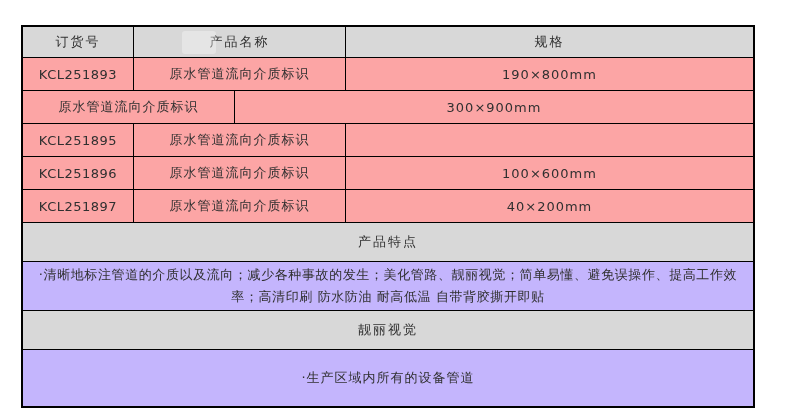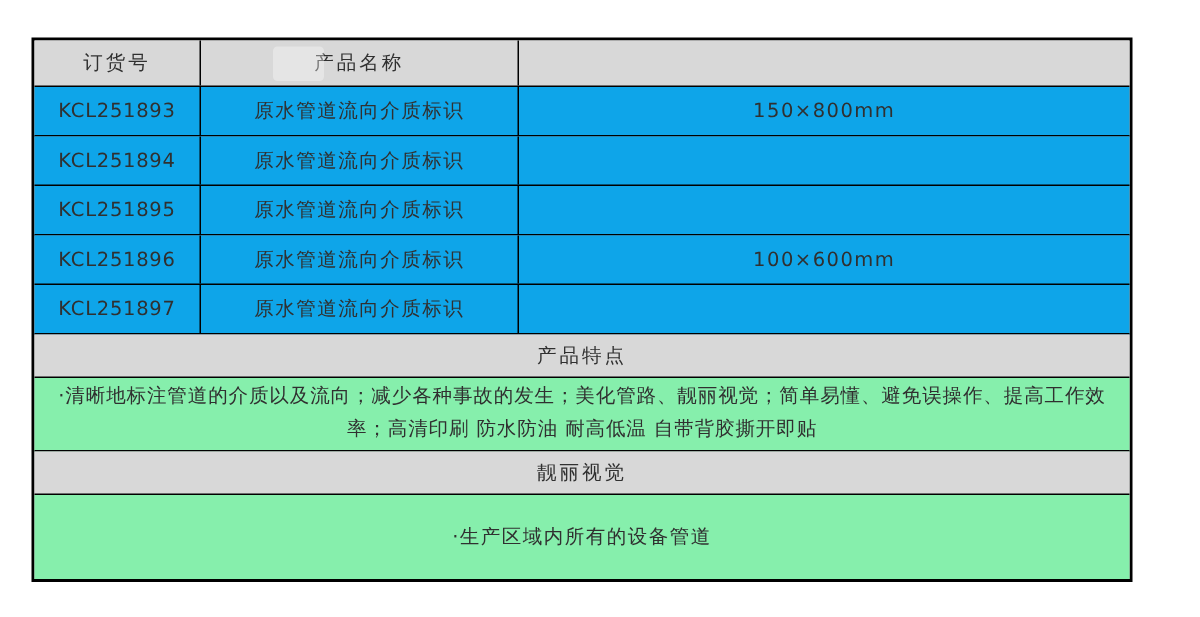--- a/index.html
+++ b/index.html
@@ -38,42 +38,42 @@
     text-align: center;
     font-size: 13px;
     letter-spacing: 1px;
     overflow: hidden;
   }
   .c1 { width: 111px; border-right: 1px solid #000000; }
   .c2 { width: 212px; border-right: 1px solid #000000; position: relative; }
   .c3 { flex: 1; }
   .header-row { background: #d8d8d8; height: 31px; }
   .header-row .cell { font-weight: 500; letter-spacing: 2px; }
-  .product-row { height: 33px; background: #0ea5e9; }
+  .product-row { height: 33px; background: #fca5a5; }
   .product-row .code { letter-spacing: 0.5px; }
   .section-header {
     background: #d8d8d8;
-    height: 29px;
+    height: 39px;
     display: flex;
     align-items: center;
     justify-content: center;
     font-size: 13px;
     font-weight: 500;
     letter-spacing: 2px;
     box-sizing: border-box;
     border-bottom: 1px solid #000000;
   }
   .section-content {
     display: flex;
     align-items: center;
     justify-content: center;
     text-align: center;
     box-sizing: border-box;
     border-bottom: 1px solid #000000;
-    background: #86efac;
+    background: #c4b5fd;
     font-size: 13px;
   }
   .features-content {
     height: 49px;
     padding: 2px 8px;
     line-height: 22px;
     letter-spacing: 0.6px;
   }
   .occasions-content {
     height: 56px;
@@ -96,47 +96,49 @@
 
 <div class="canvas">
   <div class="spec-table">
 
     <div class="row header-row">
       <div class="cell c1">订货号</div>
       <div class="cell c2">
         <span class="watermark-artifact"></span>
         <span>产品名称</span>
       </div>
+      <div class="cell c3">规格</div>
     </div>
 
     <div class="row product-row">
       <div class="cell c1 code">KCL251893</div>
       <div class="cell c2">原水管道流向介质标识</div>
-      <div class="cell c3">150×800mm</div>
+      <div class="cell c3">190×800mm</div>
     </div>
 
     <div class="row product-row">
-      <div class="cell c1 code">KCL251894</div>
       <div class="cell c2">原水管道流向介质标识</div>
+      <div class="cell c3">300×900mm</div>
     </div>
 
     <div class="row product-row">
       <div class="cell c1 code">KCL251895</div>
       <div class="cell c2">原水管道流向介质标识</div>
     </div>
 
     <div class="row product-row">
       <div class="cell c1 code">KCL251896</div>
       <div class="cell c2">原水管道流向介质标识</div>
       <div class="cell c3">100×600mm</div>
     </div>
 
     <div class="row product-row">
       <div class="cell c1 code">KCL251897</div>
       <div class="cell c2">原水管道流向介质标识</div>
+      <div class="cell c3">40×200mm</div>
     </div>
 
     <div class="section-header">产品特点</div>
     <div class="section-content features-content">·清晰地标注管道的介质以及流向；减少各种事故的发生；美化管路、靓丽视觉；简单易懂、避免误操作、提高工作效率；高清印刷 防水防油 耐高低温 自带背胶撕开即贴</div>
 
     <div class="section-header">靓丽视觉</div>
     <div class="section-content occasions-content">·生产区域内所有的设备管道</div>
 
   </div>
 </div>

